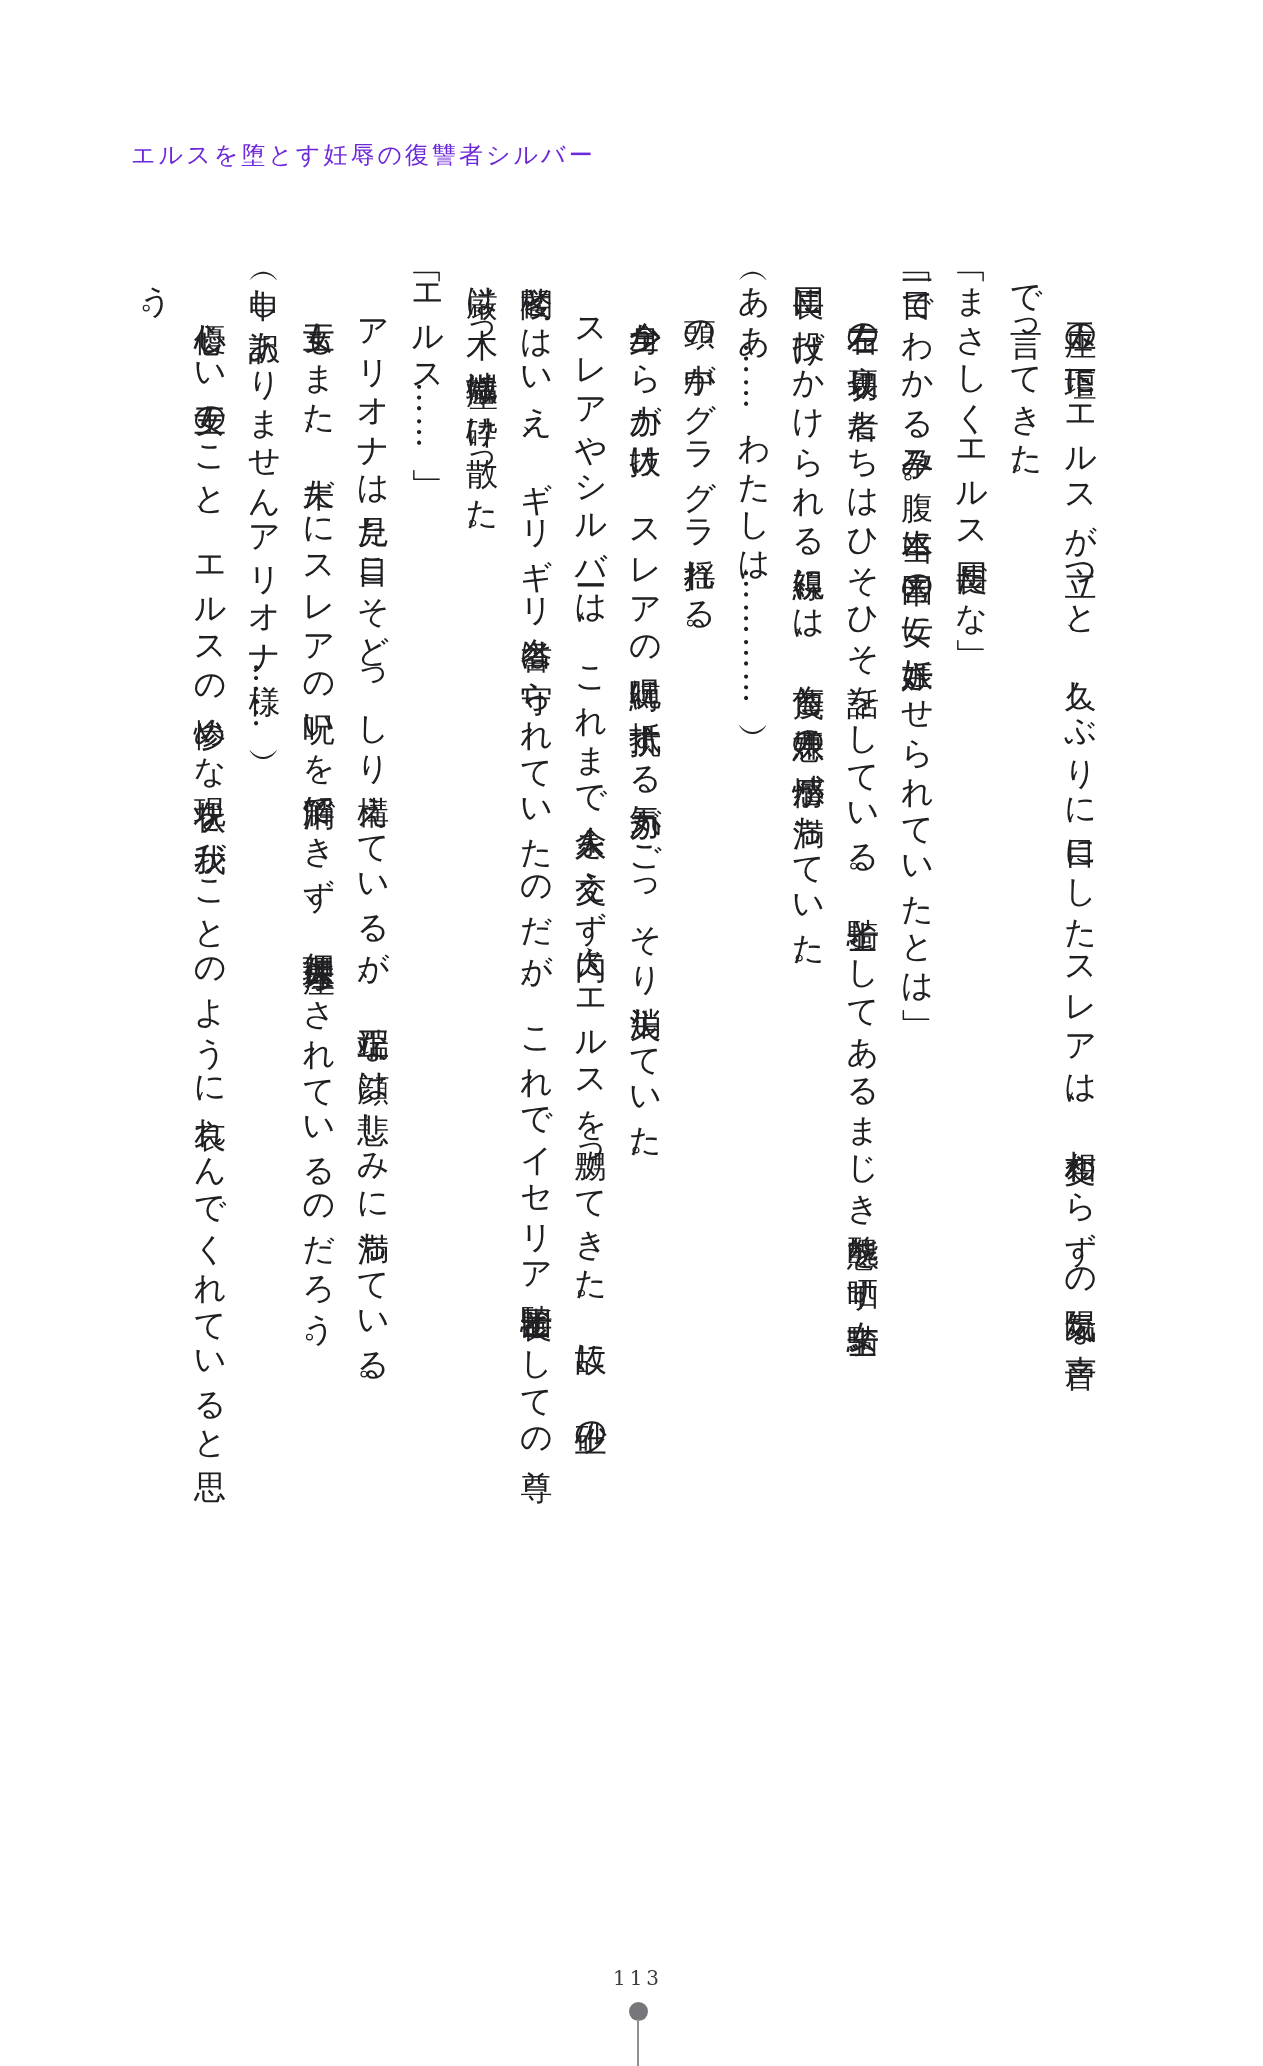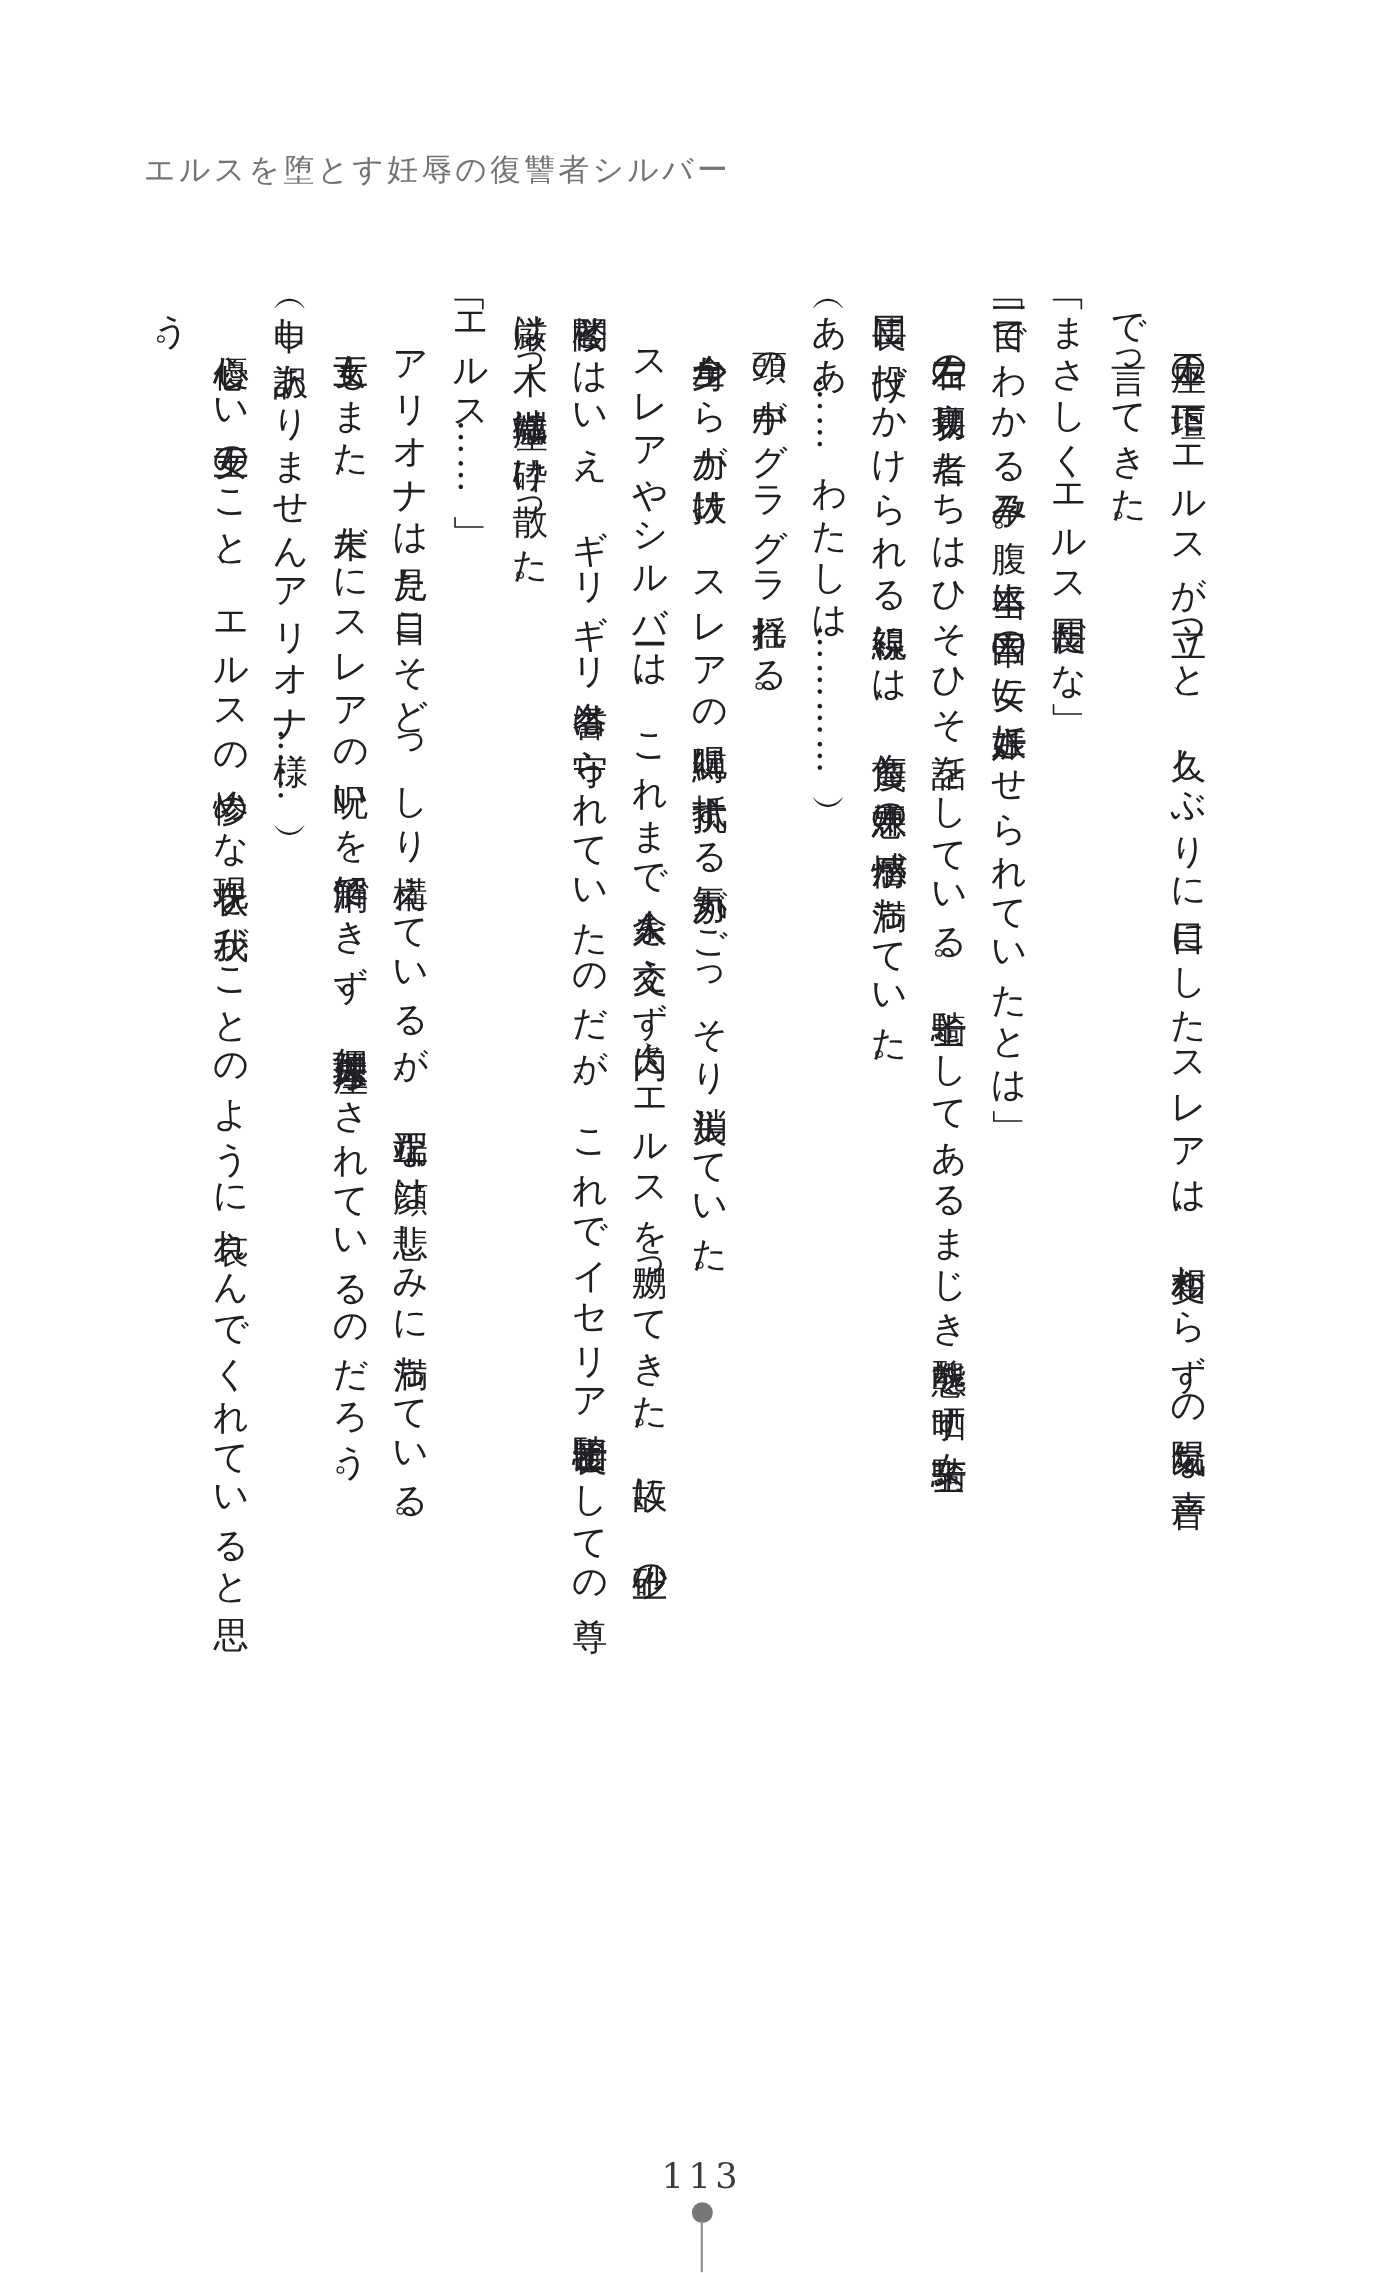--- a/index.html
+++ b/index.html
@@ -12,24 +12,24 @@
     width: 1263px;
     height: 2066px;
     background: #ffffff;
     overflow: hidden;
     font-family: "DejaVu Serif", "Liberation Serif", serif;
   }
   .running-header {
     position: absolute;
     left: 131px;
     top: 138px;
-    font-size: 28px;
+    font-size: 24px;
     line-height: 34px;
     letter-spacing: 3px;
-    color: #737373;
+    color: #6d28d9;
     white-space: nowrap;
   }
   .text-block {
     position: absolute;
     top: 262px;
     right: 155px;
     height: 1386px;
     writing-mode: vertical-rl;
     text-orientation: mixed;
     font-size: 32px;
@@ -44,21 +44,21 @@
   }
   .text-block p.indent {
     text-indent: 34.5px;
   }
   .page-number {
     position: absolute;
     left: 563px;
     top: 1962px;
     width: 150px;
     text-align: center;
-    font-size: 32px;
+    font-size: 20px;
     line-height: 32px;
     letter-spacing: 4px;
     color: #3c3c40;
   }
   .ornament-dot {
     position: absolute;
     left: 629px;
     top: 2002px;
     width: 19px;
     height: 19px;

